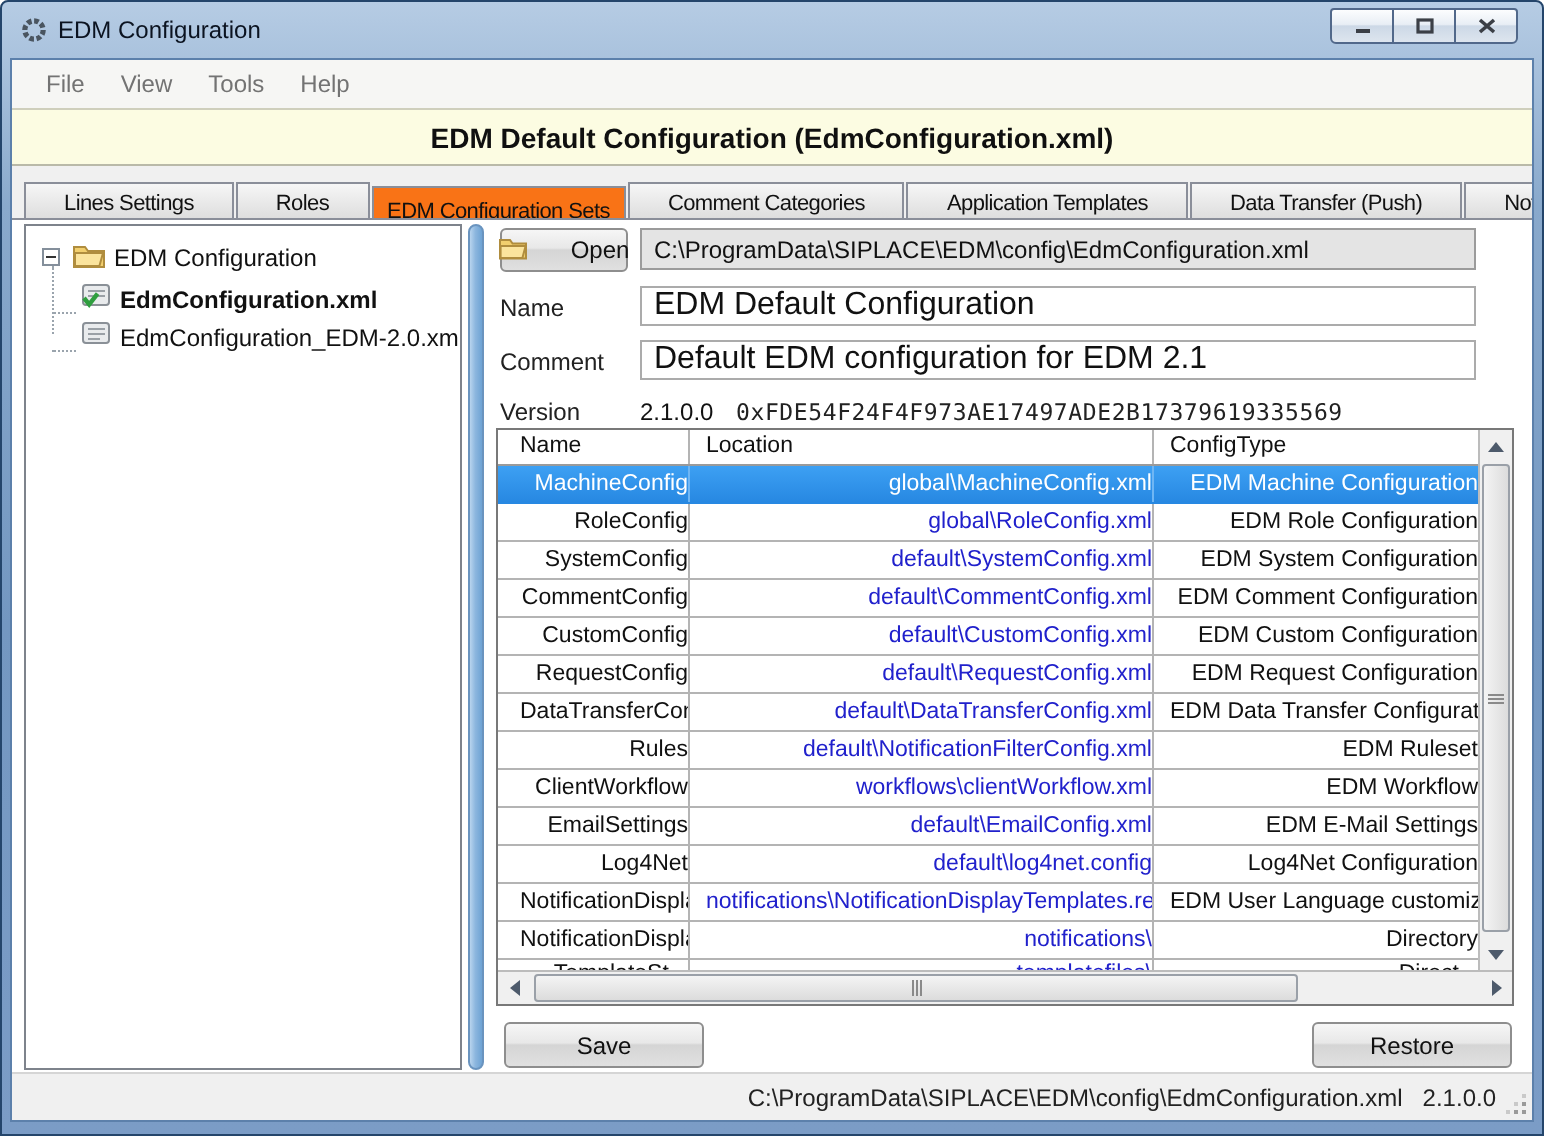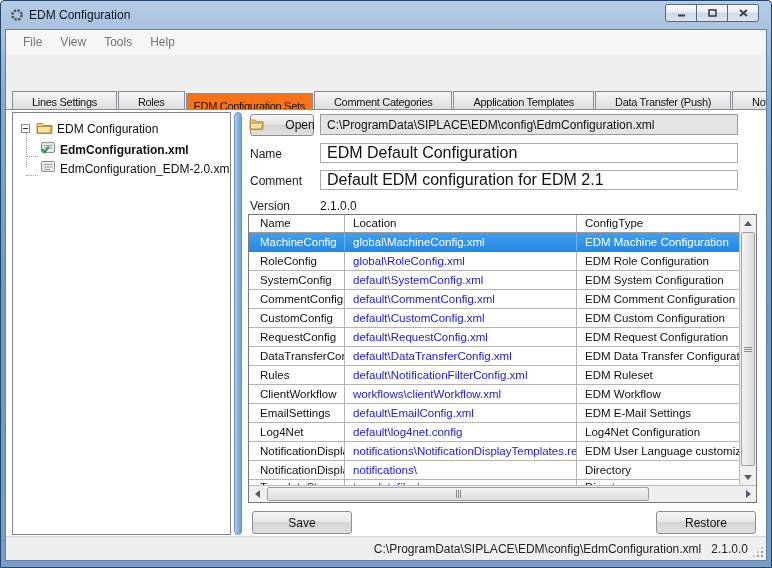--- a/index.html
+++ b/index.html
@@ -71,21 +71,21 @@
   .version-hash { position:absolute; left:122px; top:88px; font-size:11.5px; color:#222;
     font-family:"DejaVu Sans Mono", monospace; letter-spacing:0.3px; }
   
   .grid { position:absolute; left:2px; top:103px; width:509px; height:289px;
     border:1px solid #787878; background:#fff; overflow:hidden; }
   .thead { display:flex; height:18px; border-bottom:1px solid #9a9a9a; margin-right:17px; }
   .th { font-size:11.5px; color:#111; line-height:17px; border-right:1px solid #b4b4b4; overflow:hidden; white-space:nowrap; }
   .c-name { width:96px; padding-left:11px; flex:none; }
   .c-loc  { width:232px; padding-left:8px; flex:none; }
   .c-type { flex:1; padding-left:8px; border-right:none; }
-  .trow { display:flex; height:19px; border-bottom:1px solid #b4b4b4; margin-right:17px; }
+  .trow { display:flex; height:19px; border-bottom:1px solid #b4b4b4; margin-right:17px;text-align:right; }
   .td { font-size:11.5px; color:#111; line-height:18px; border-right:1px solid #b4b4b4;
     white-space:nowrap; overflow:hidden; }
   .td.c-type { border-right:none; }
   .td.link { color:#2121cc; }
   .trow.selected { background:linear-gradient(#3da0f3,#2788e2); border-bottom-color:#2788e2; }
   .trow.selected .td { color:#fff; border-right-color:#6fb6f4; }
   .trow.partial { height:5px; overflow:hidden; border-bottom:none; }
   .trow.partial .td { line-height:14px; }
   
   .vscroll { position:absolute; top:0; right:0; bottom:17px; width:17px; background:#f0f0f0;
@@ -145,20 +145,23 @@
   </div>
 
   <div class="client">
     <div class="menubar">
       <span class="menu-item">File</span>
       <span class="menu-item">View</span>
       <span class="menu-item">Tools</span>
       <span class="menu-item">Help</span>
     </div>
 
+    <div class="banner">
+      <span class="banner-title">EDM Default Configuration (EdmConfiguration.xml)</span>
+    </div>
 
     <div class="tabstrip">
       <div class="tab">Lines Settings</div>
       <div class="tab">Roles</div>
       <div class="tab active">EDM Configuration Sets</div>
       <div class="tab">Comment Categories</div>
       <div class="tab">Application Templates</div>
       <div class="tab">Data Transfer (Push)</div>
       <div class="tab">Notifications / Rules...</div>
       <div class="tab">Configuration Status</div>
@@ -220,20 +223,21 @@
         <input class="path-field" readonly="" value="C:\ProgramData\SIPLACE\EDM\config\EdmConfiguration.xml" style="">
 
         <span class="field-label" style="top:36px">Name</span>
         <input class="text-field" style="top: 32px;" value="EDM Default Configuration">
 
         <span class="field-label" style="top:63px">Comment</span>
         <input class="text-field" style="top: 59px;" value="Default EDM configuration for EDM 2.1">
 
         <span class="field-label" style="top:88px">Version</span>
         <span class="version-value">2.1.0.0</span>
+        <span class="version-hash">0xFDE54F24F4F973AE17497ADE2B17379619335569</span>
 
         <div class="grid">
           <div class="thead">
             <div class="th c-name">Name</div>
             <div class="th c-loc">Location</div>
             <div class="th c-type">ConfigType</div>
           </div>
 
           <div class="trow selected">
             <div class="td c-name">MachineConfig</div>

